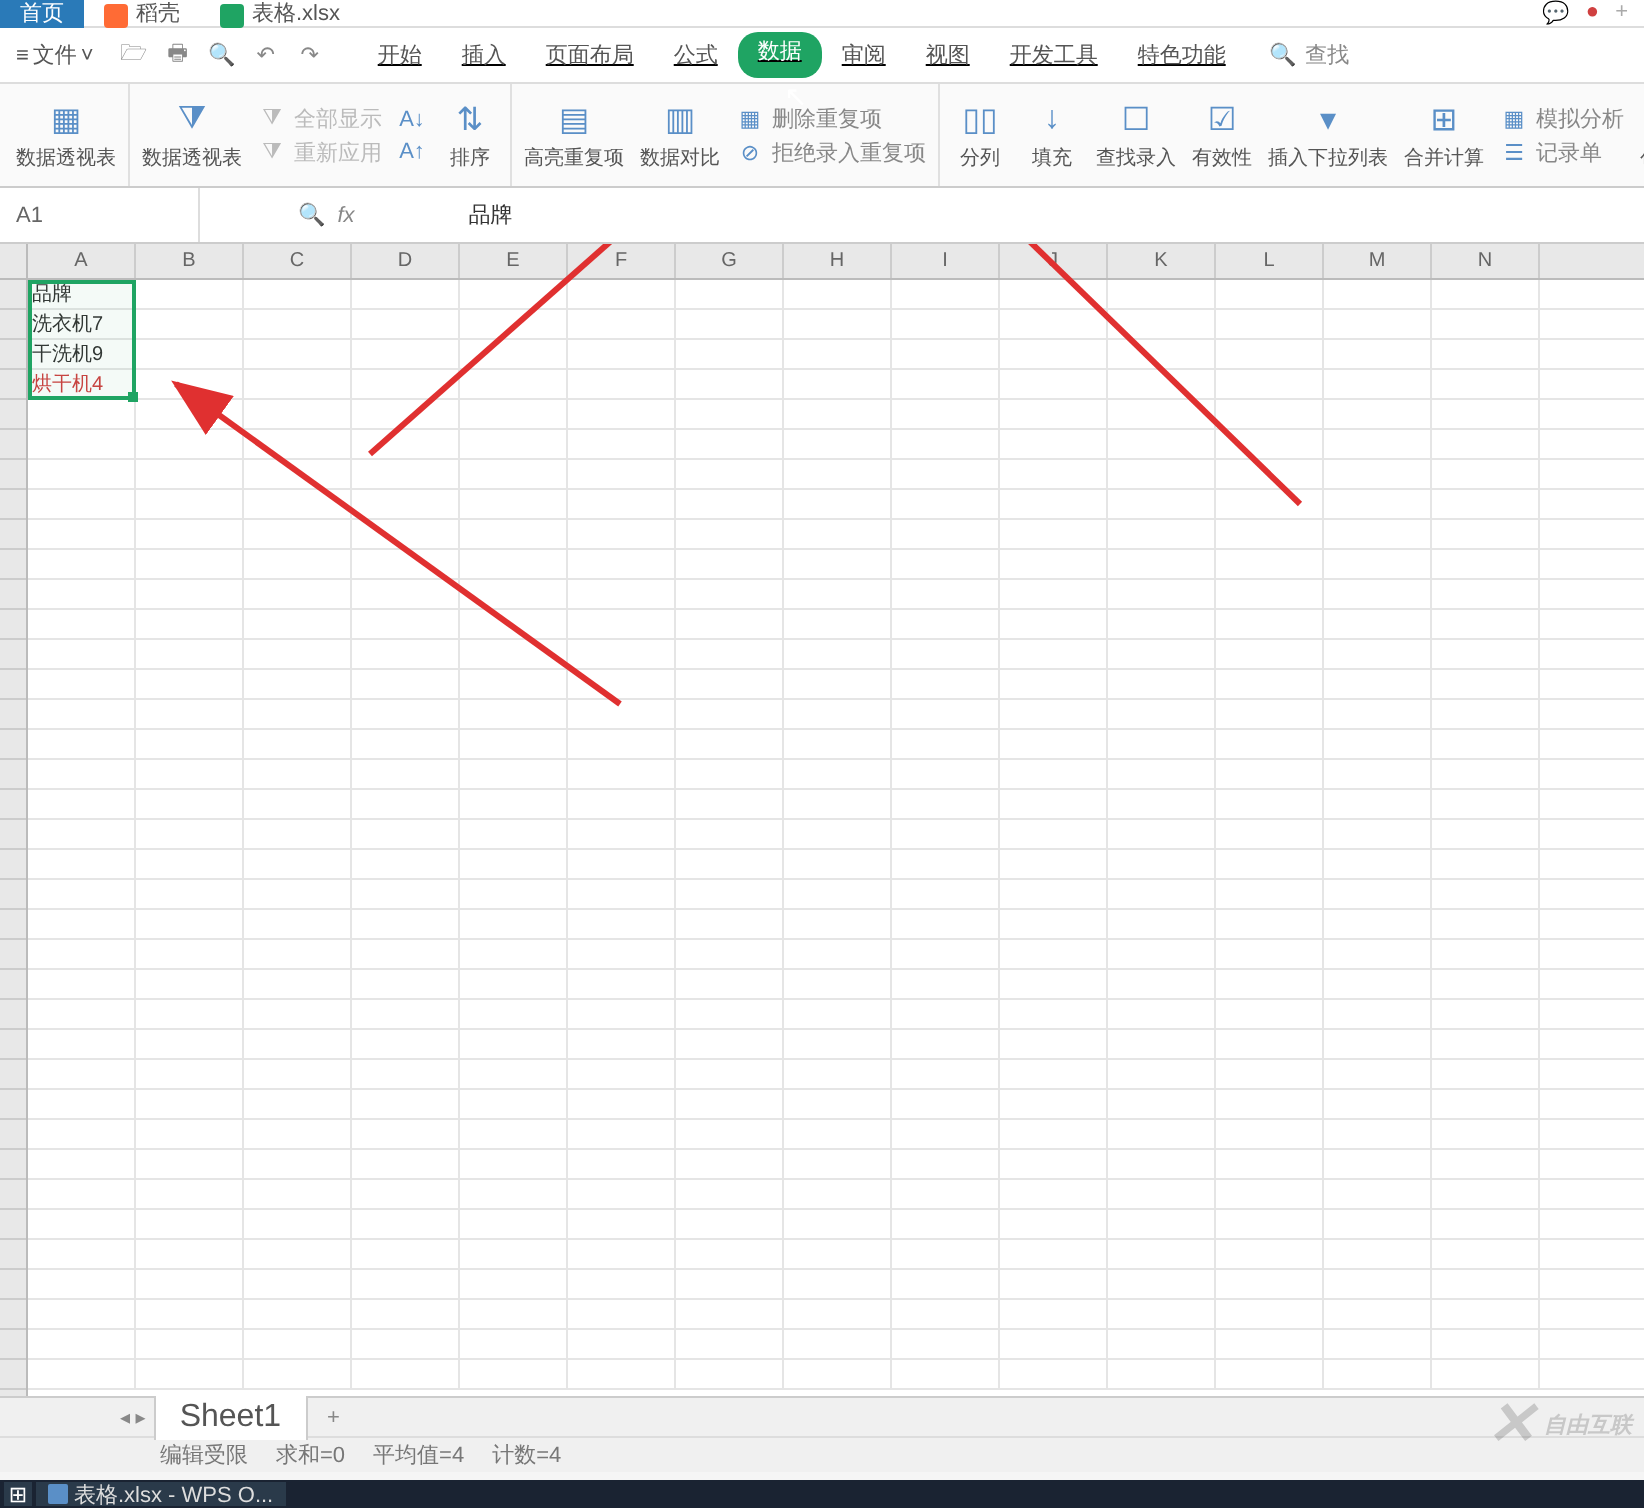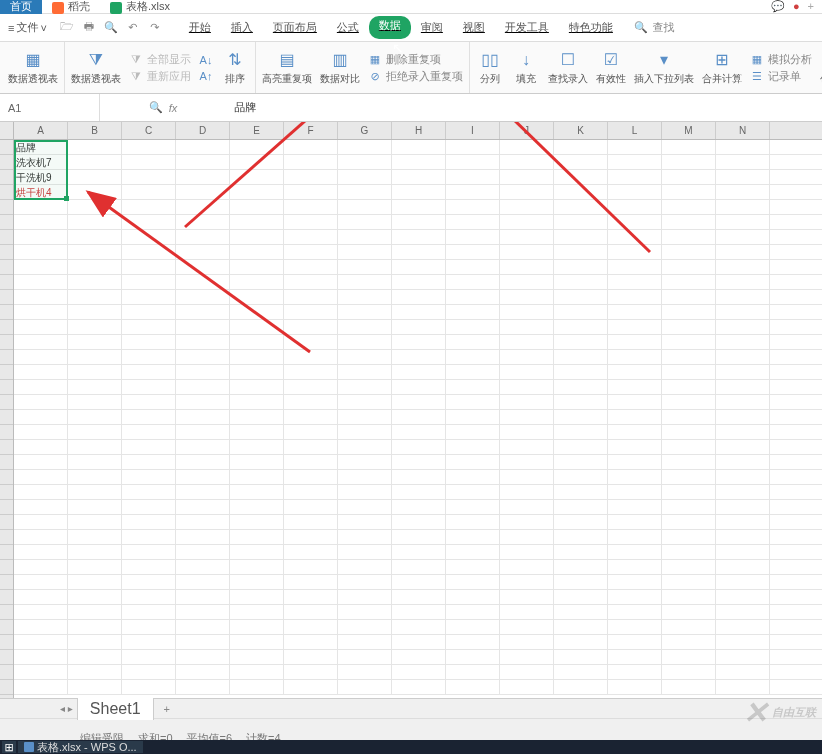--- a/index.html
+++ b/index.html
@@ -61,21 +61,21 @@
     
     .arrows { position: absolute; top: 0; left: 0; width: 100%; height: 100%; pointer-events: none; z-index: 10; }
     
     
     .sheet-tabs { height: 20px; background: #f0f0f0; display: flex; align-items: center; border-top: 1px solid #ccc; padding-left: 60px; gap: 4px; }
     .nav-arrows { display: flex; gap: 2px; color: #888; font-size: 10px;}
     .sheet-tab { padding: 2px 12px; background: #fff; border: 1px solid #ccc; border-bottom: none; font-size: 16px; color: #555; cursor: pointer; }
     .add-sheet { padding: 0 6px; color: #888; cursor: pointer; }
     
     
-    .status-bar { height: 18px; background: #f0f0f0; display: flex; padding: 12px 80px; gap: 14px; font-size: 10px; color: #777; border-top: 1px solid #ddd; }
+    .status-bar { height: 18px; background: #f0f0f0; display: flex; align-items: center; padding: 0 80px; gap: 14px; font-size: 10px; color: #777; border-top: 1px solid #ddd; }
     
     
     .watermark { position: absolute; bottom: 24px; right: 6px; display: flex; align-items: center; gap: 4px; color: rgba(80,80,80,0.25); font-size: 18px; font-weight: bold; font-style: italic; pointer-events: none; }
     .watermark-x { font-size: 30px; font-weight: 900; }
     
     
     .taskbar { position: absolute; bottom: 0; left: 0; right: 0; height: 14px; background: #1a2332; display: flex; align-items: center; padding: 0 2px; gap: 2px;}
     .taskbar-item { background: #2a3a4a; color: #ddd; font-size: 9px; padding: 0 6px; height: 12px; display: flex; align-items: center; gap: 3px; cursor: pointer; }
     .win-btn { width: 14px; height: 12px; background: #2a3a4a; display: flex; align-items: center; justify-content: center; color: #fff; cursor: pointer;}
     .sm-ic { width: 10px; height: 10px; background: #5a8fc7; border-radius: 1px; display:inline-block;}
@@ -912,21 +912,21 @@
 
 <div class="sheet-tabs">
   <div class="nav-arrows">◂ ▸</div>
   <div class="sheet-tab">Sheet1</div>
   <div class="add-sheet">+</div>
 </div>
 
 <div class="status-bar">
   <span>编辑受限</span>
   <span>求和=0</span>
-  <span>平均值=6</span>
+  <span>平均值=4</span>
   <span>计数=4</span>
 </div>
 
 <div class="watermark">
   <span class="watermark-x">✕</span>
   <span>自由互联</span>
 </div>
 
 <div class="taskbar">
   <div class="win-btn">⊞</div>

